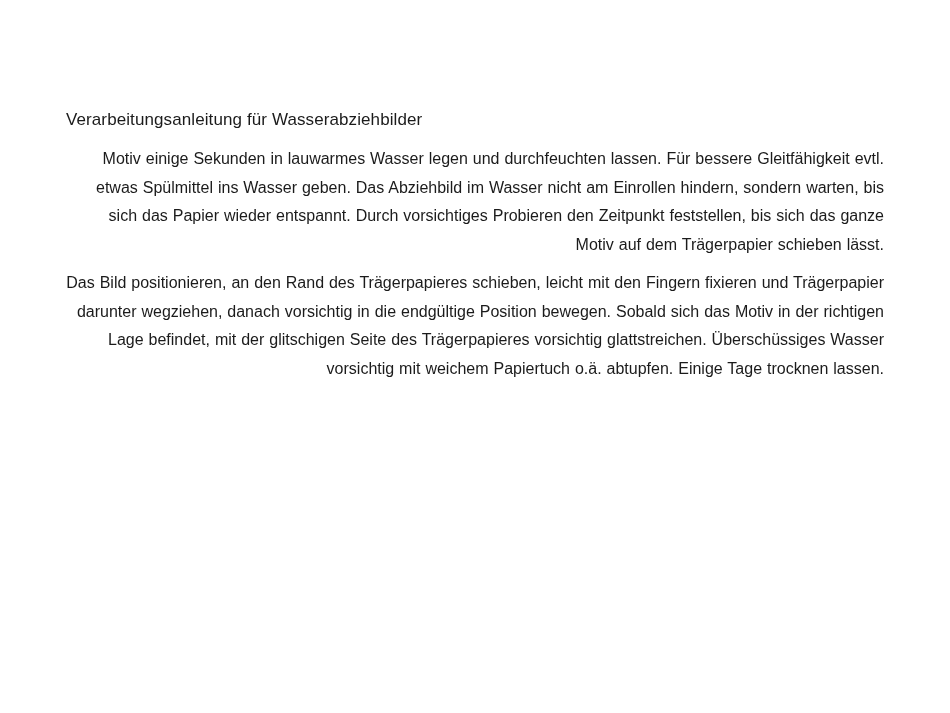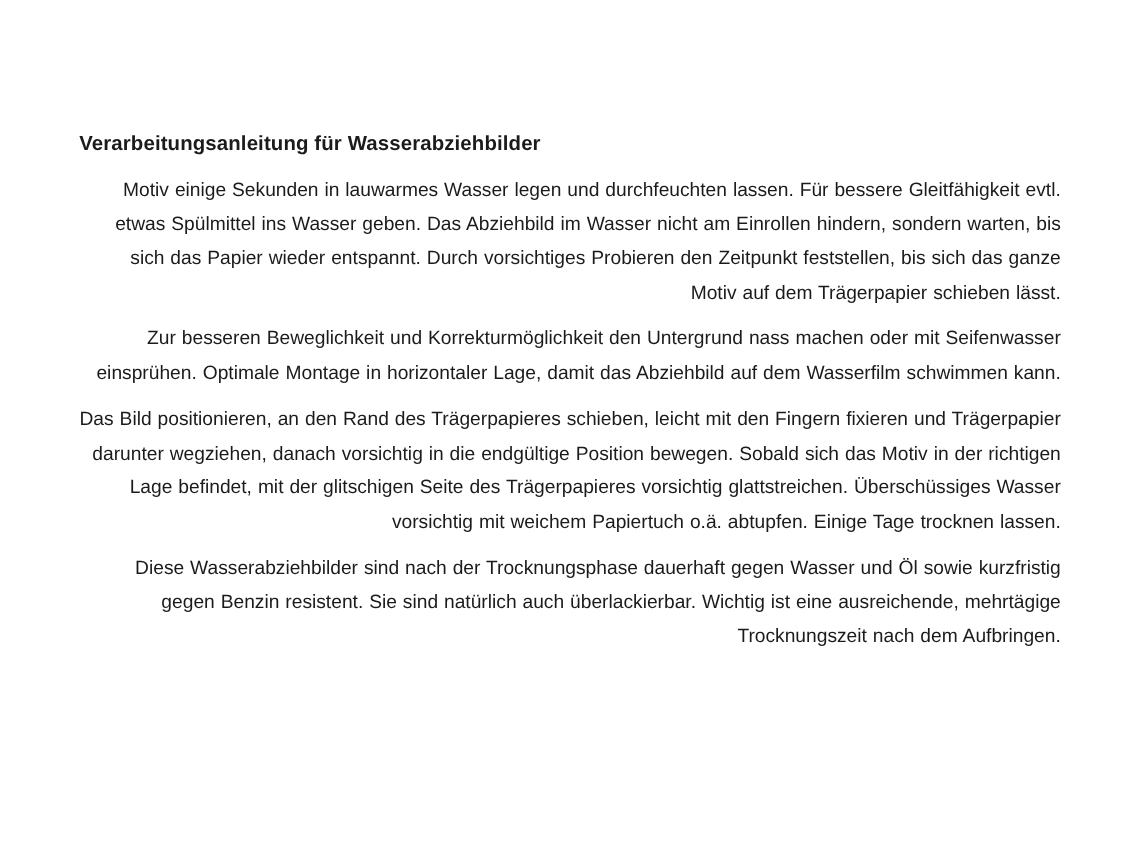--- a/index.html
+++ b/index.html
@@ -17,21 +17,21 @@
     color: #1b1b1b;
   }
   .content {
     position: absolute;
     left: 66px;
     top: 106px;
     width: 818px;
   }
   .doc-title {
     font-size: 17px;
-    font-weight: 700;
+    font-weight: 400;
     line-height: 28px;
     margin: 0 0 11px 0;
     letter-spacing: 0.1px;
   }
   .doc-paragraph {
     font-size: 16px;
     font-weight: 400;
     line-height: 28.5px;
     margin: 0 0 10px 0;
     text-align: right;
@@ -41,17 +41,15 @@
     margin-bottom: 0;
   }
 </style>
 </head>
 <body>
 
 <div class="page">
   <div class="content">
     <h1 class="doc-title">Verarbeitungsanleitung für Wasserabziehbilder</h1>
     <p class="doc-paragraph">Motiv einige Sekunden in lauwarmes Wasser legen und durchfeuchten lassen. Für bessere Gleitfähigkeit evtl. etwas Spülmittel ins Wasser geben. Das Abziehbild im Wasser nicht am Einrollen hindern, sondern warten, bis sich das Papier wieder entspannt. Durch vorsichtiges Probieren den Zeitpunkt feststellen, bis sich das ganze Motiv auf dem Trägerpapier schieben lässt.</p>
-    <p class="doc-paragraph">Zur besseren Beweglichkeit und Korrekturmöglichkeit den Untergrund nass machen oder mit Seifenwasser einsprühen. Optimale Montage in horizontaler Lage, damit das Abziehbild auf dem Wasserfilm schwimmen kann.</p>
     <p class="doc-paragraph">Das Bild positionieren, an den Rand des Trägerpapieres schieben, leicht mit den Fingern fixieren und Trägerpapier darunter wegziehen, danach vorsichtig in die endgültige Position bewegen. Sobald sich das Motiv in der richtigen Lage befindet, mit der glitschigen Seite des Trägerpapieres vorsichtig glattstreichen. Überschüssiges Wasser vorsichtig mit weichem Papiertuch o.ä. abtupfen. Einige Tage trocknen lassen.</p>
-    <p class="doc-paragraph">Diese Wasserabziehbilder sind nach der Trocknungsphase dauerhaft gegen Wasser und Öl sowie kurzfristig gegen Benzin resistent. Sie sind natürlich auch überlackierbar. Wichtig ist eine ausreichende, mehrtägige Trocknungszeit nach dem Aufbringen.</p>
   </div>
 </div>
 
 </body></html>

